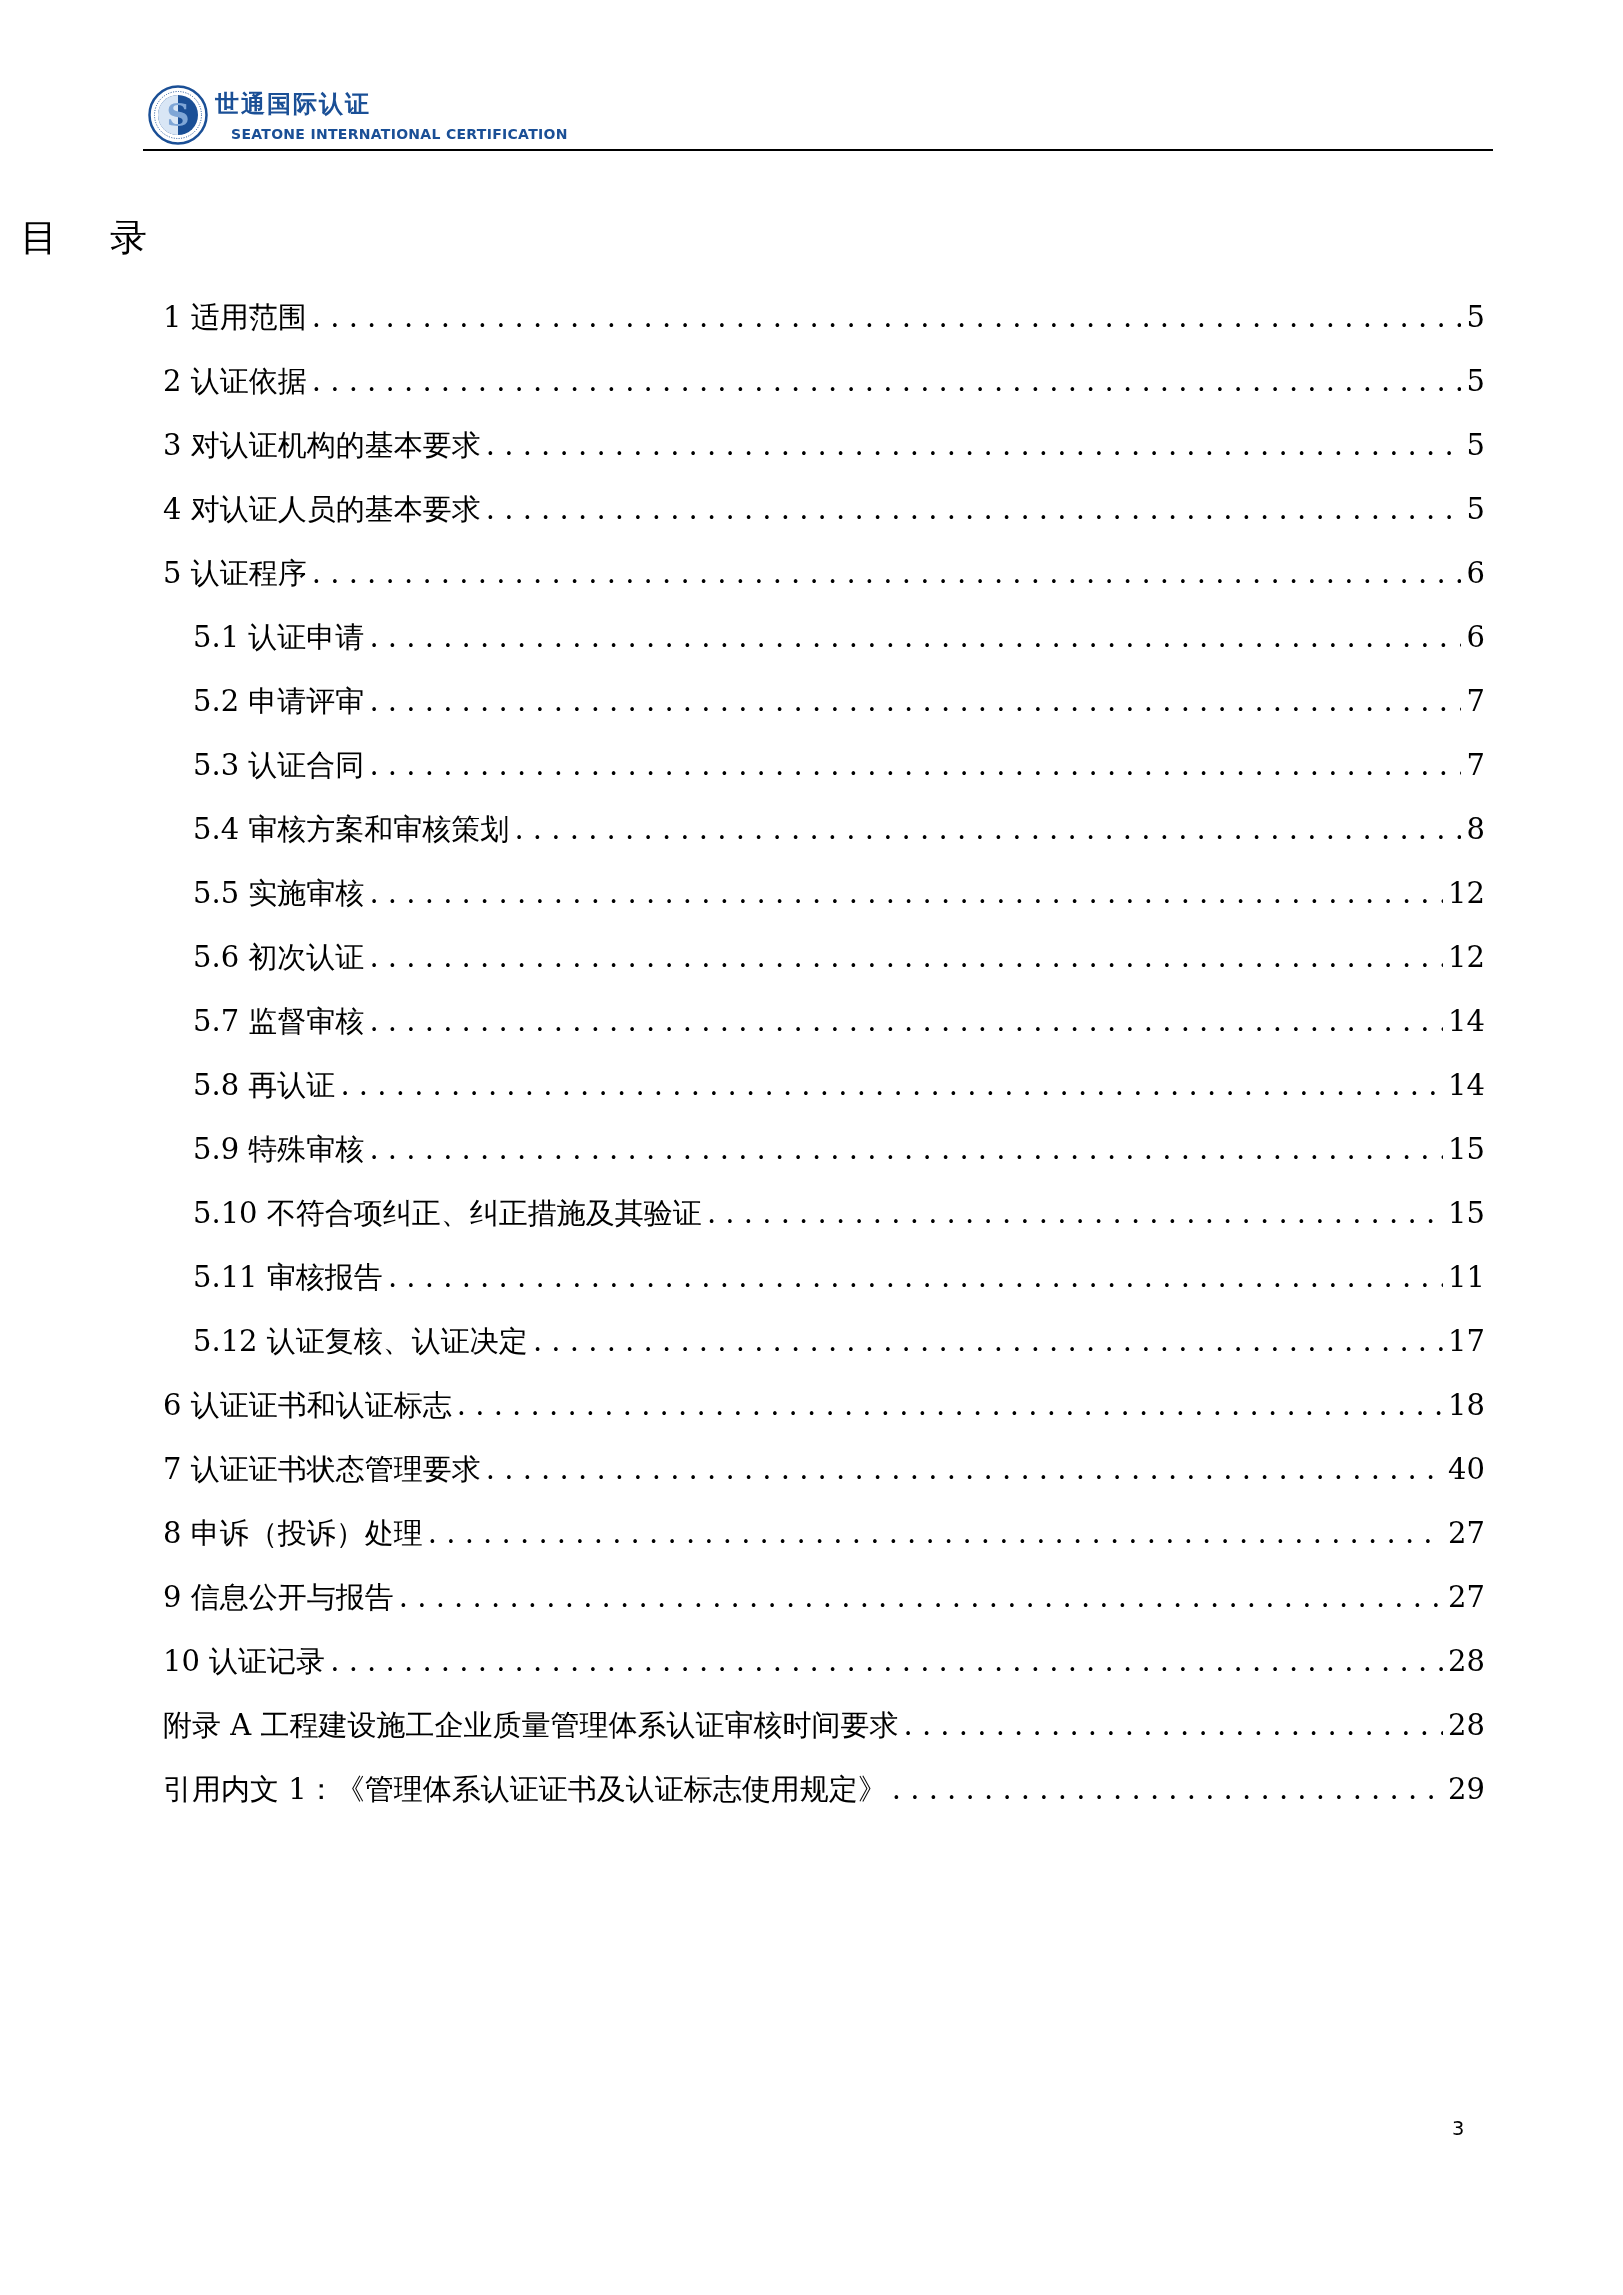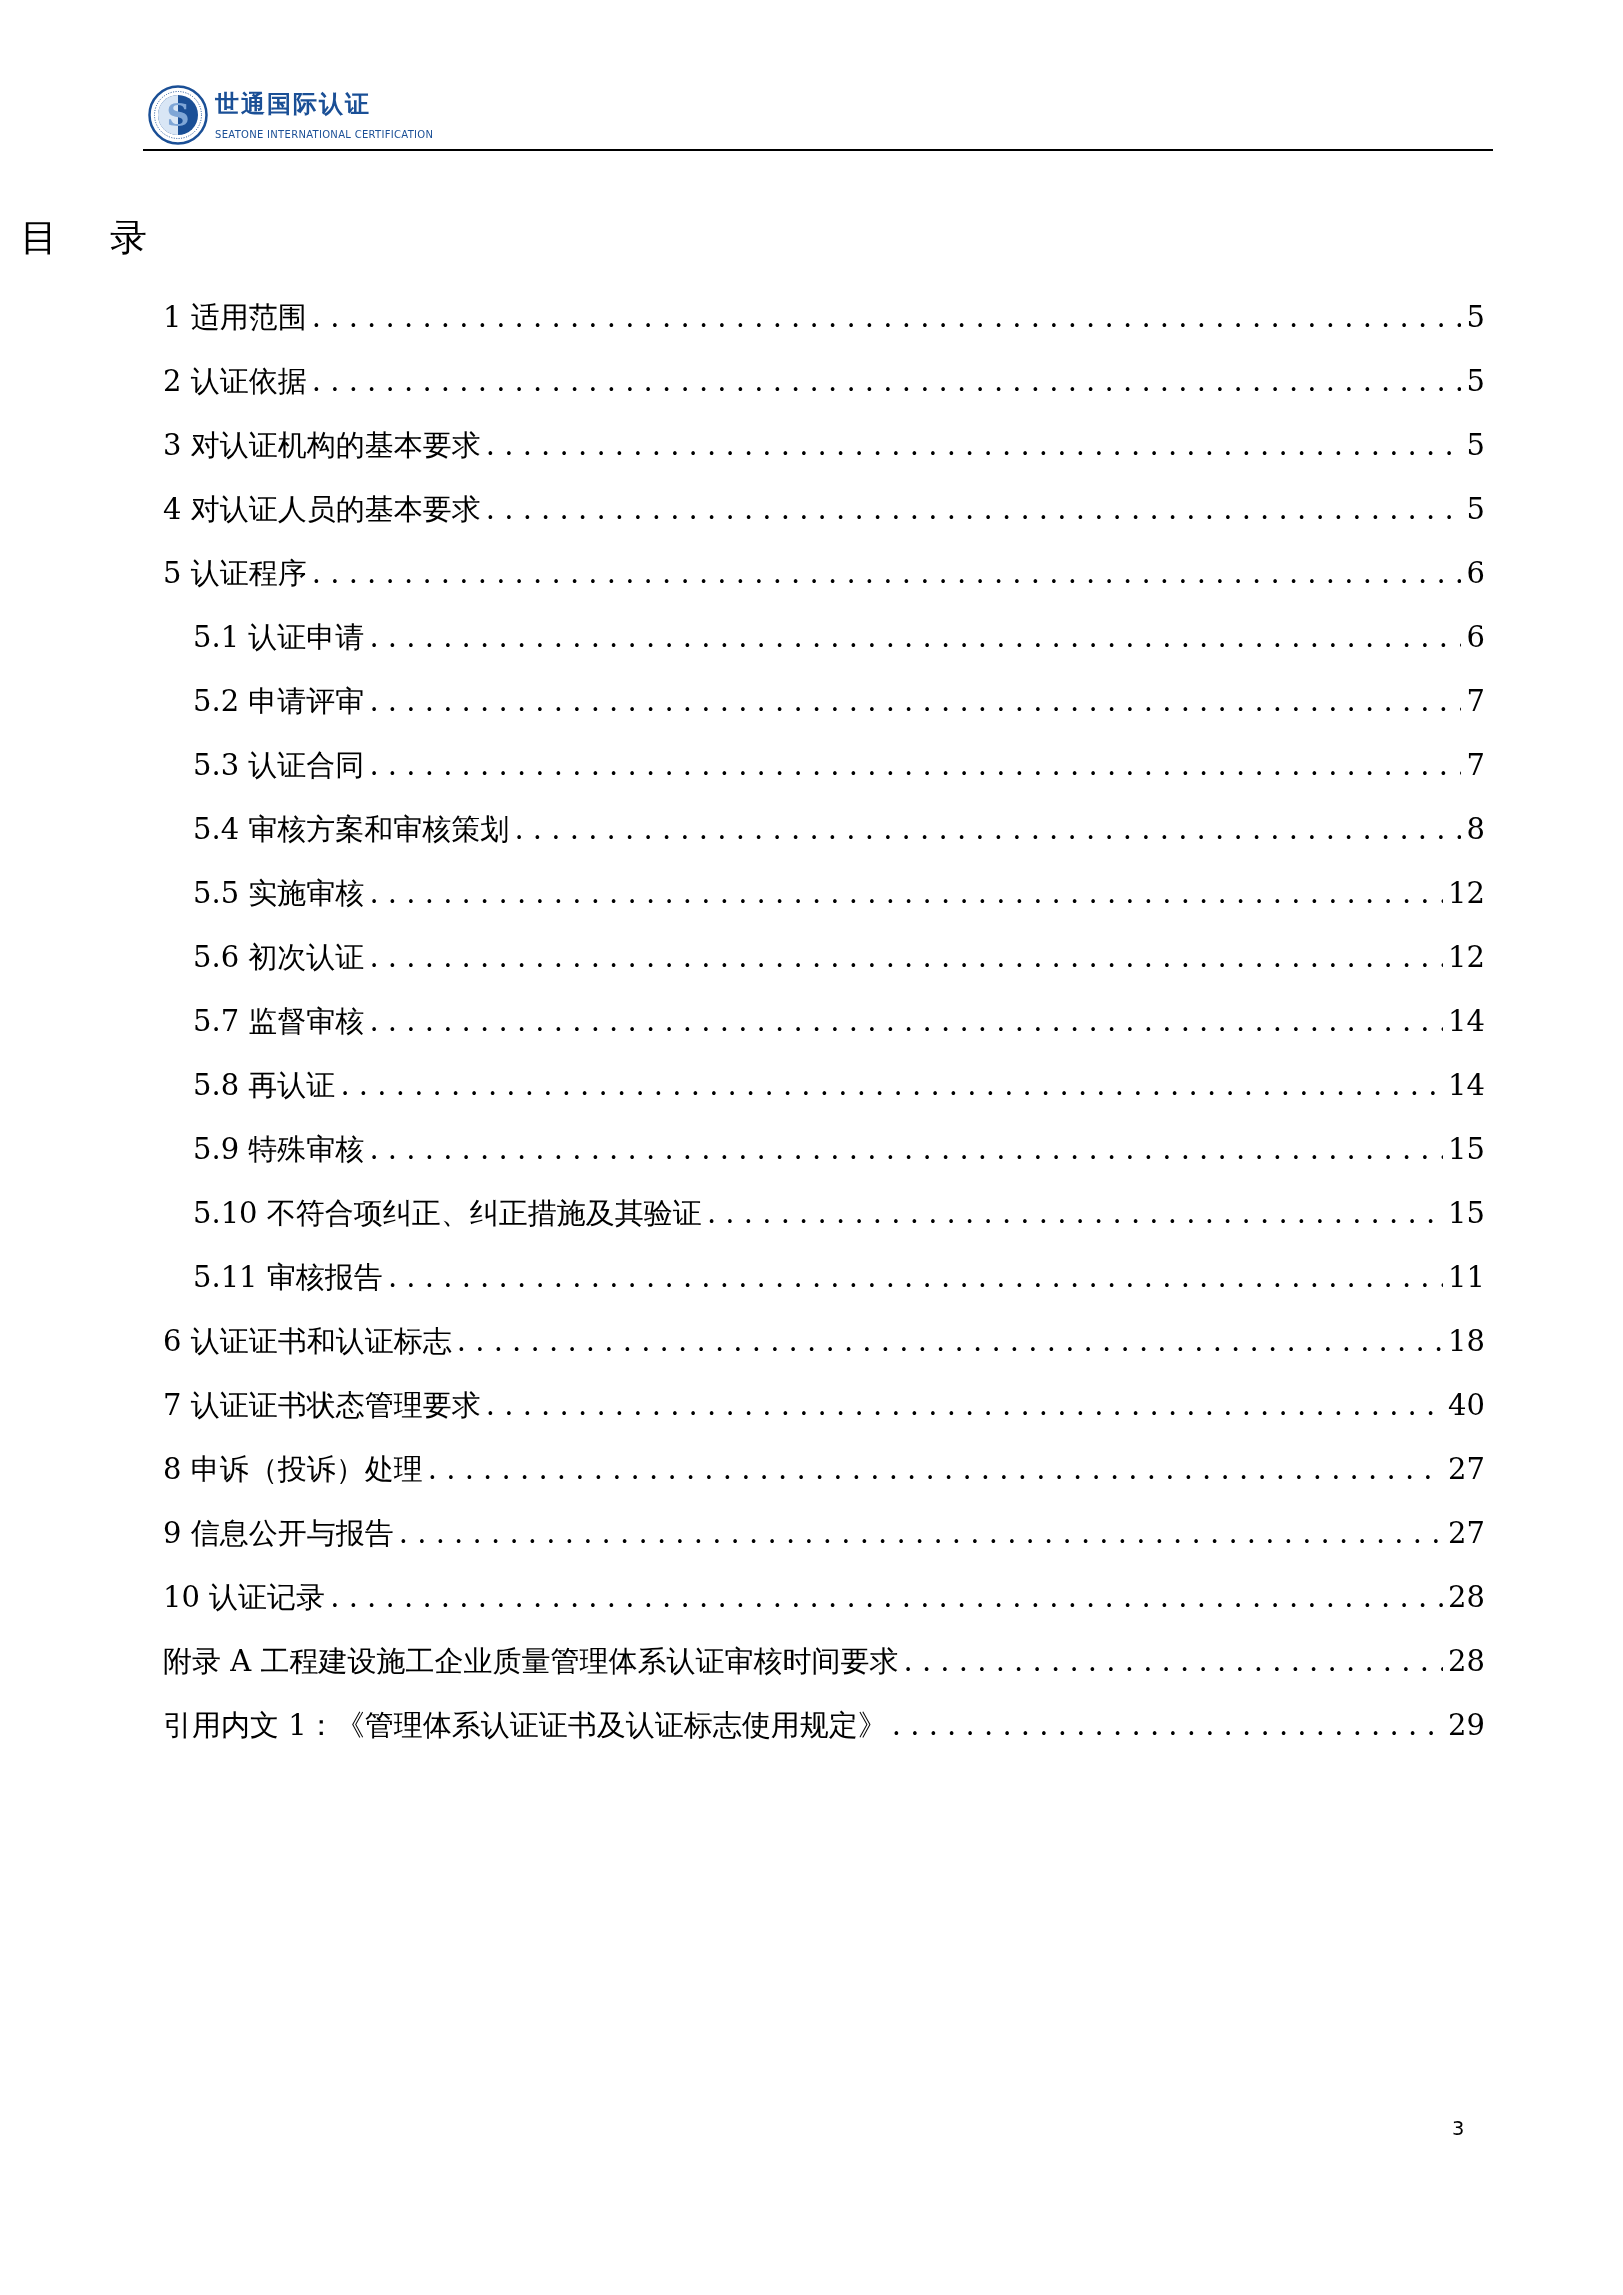--- a/index.html
+++ b/index.html
@@ -31,25 +31,25 @@
       top: 2px;
       font-family: "DejaVu Sans", "Liberation Sans", sans-serif;
       font-weight: bold;
       font-size: 24px;
       letter-spacing: 2px;
       color: #1a4f96;
       line-height: 41px;
     }
     .logo-en {
       position: absolute;
-      left: 72px;
+      left: 88px;
       top: 47px;
       font-family: "DejaVu Sans", "Liberation Sans", sans-serif;
-      font-weight: normal;
-      font-size: 10px;
+      font-weight: bold;
+      font-size: 14px;
       color: #1a4f96;
       letter-spacing: 0.3px;
       line-height: 11.2px;
     }
     .header-rule {
       position: absolute;
       left: 143px;
       top: 149px;
       width: 1350px;
       height: 2px;
@@ -195,20 +195,25 @@
     <div class="toc-row sub">
       <span class="toc-label">5.10 不符合项纠正、纠正措施及其验证</span>
       <span class="toc-leader"></span>
       <span class="toc-page">15</span>
     </div>
     <div class="toc-row sub">
       <span class="toc-label">5.11 审核报告</span>
       <span class="toc-leader"></span>
       <span class="toc-page">11</span>
     </div>
+    <div class="toc-row sub">
+      <span class="toc-label">5.12 认证复核、认证决定</span>
+      <span class="toc-leader"></span>
+      <span class="toc-page">17</span>
+    </div>
     <div class="toc-row">
       <span class="toc-label">6 认证证书和认证标志</span>
       <span class="toc-leader"></span>
       <span class="toc-page">18</span>
     </div>
     <div class="toc-row">
       <span class="toc-label">7 认证证书状态管理要求</span>
       <span class="toc-leader"></span>
       <span class="toc-page">40</span>
     </div>

